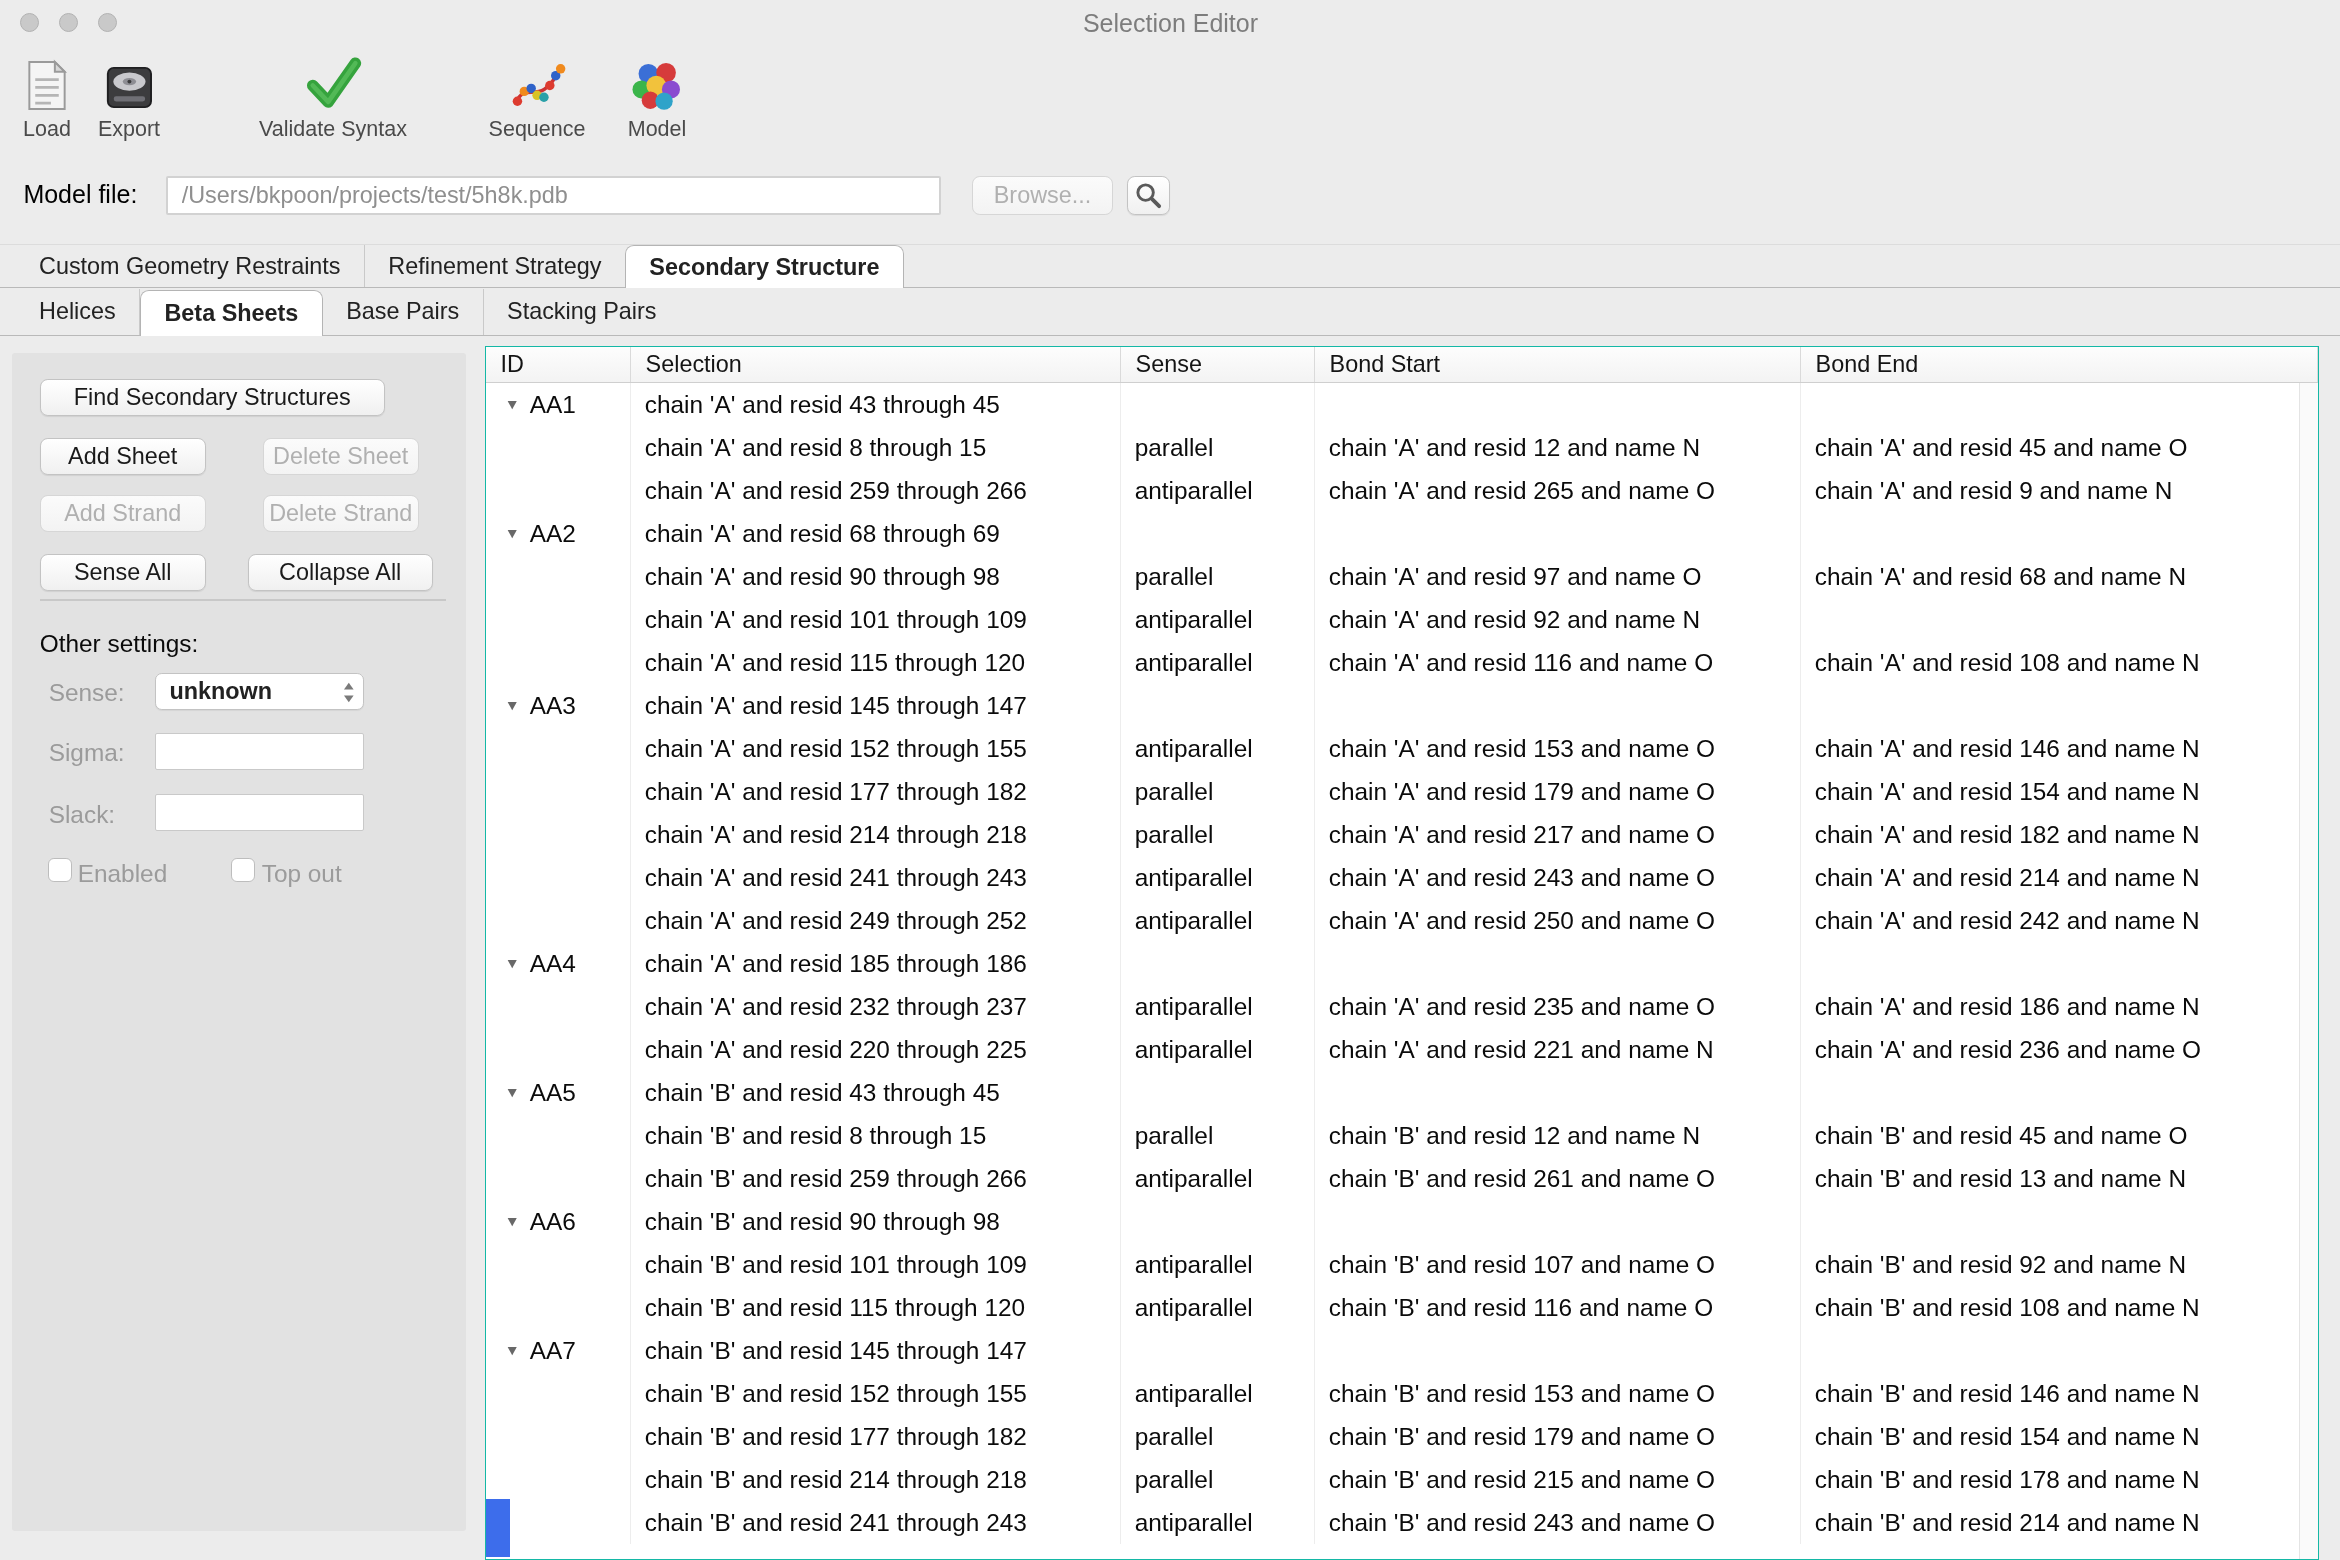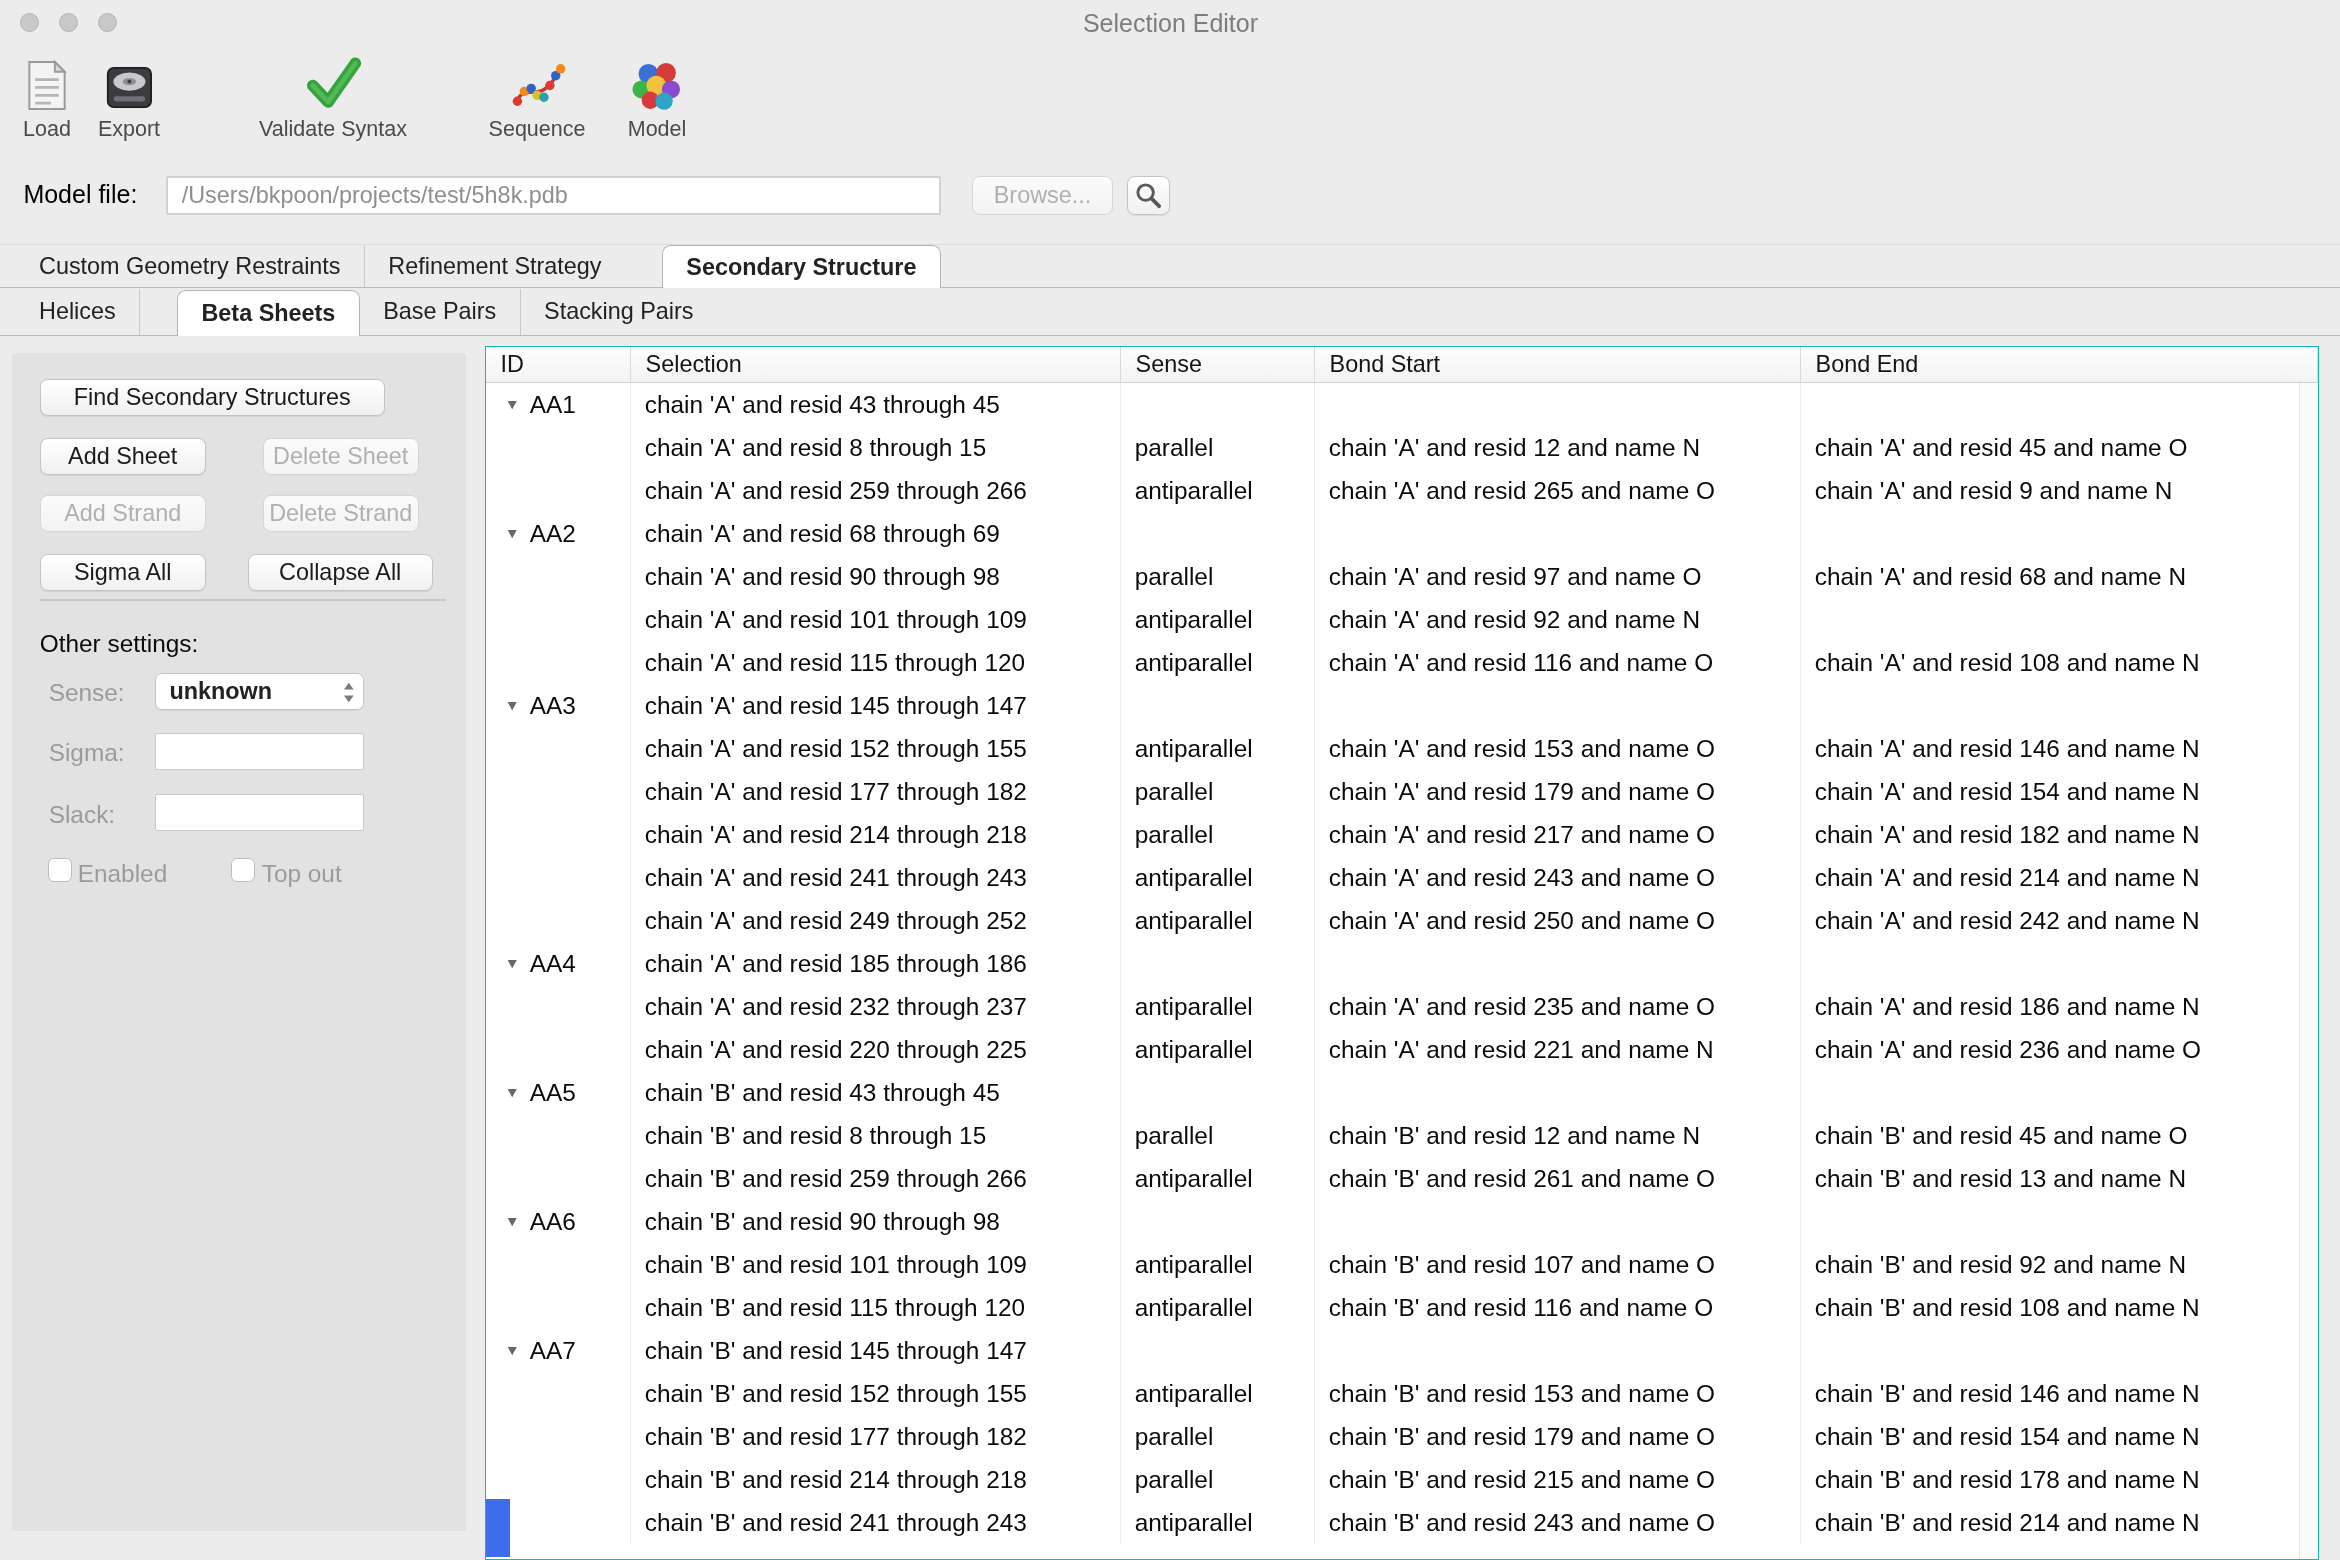--- a/index.html
+++ b/index.html
@@ -45,21 +45,21 @@
   
   .main-tabs { position:absolute; top:244px; left:0; right:0; height:44px; border-top:1px solid #dcdcdc;
     border-bottom:1px solid #b9b9b9; display:flex; padding-left:15.6px; }
   .sub-tabs { position:absolute; top:288px; left:0; right:0; height:48px; border-bottom:1px solid #b9b9b9;
     display:flex; padding-left:15.6px; align-items:flex-end; }
   .tab { font-size:23.4px; line-height:43px; padding:0 23.4px; color:#222; cursor:default; white-space:nowrap; }
   .sub-tabs .tab { line-height:45px; height:46px; }
   .tab.divided { border-right:1px solid #c9c9c9; }
   .tab.selected {
     background:#fff; border:1px solid #b4b4b4; border-bottom:none;
-    border-radius:8.8px 8.8px 0 0; font-weight:bold; margin-bottom:-1px;margin-left:37px;
+    border-radius:8.8px 8.8px 0 0; font-weight:bold; margin-bottom:-1px;
   }
 
   
   .sidebar { position:absolute; left:11.7px; top:353px; width:454px; height:1178px; background:#e2e2e2; border-radius:2.9px; }
   .sidebar .btn { position:absolute; height:37px; }
   .sep { position:absolute; left:28px; top:246px; width:406px; border-top:2px solid #c8c8c8; }
   .other-settings { position:absolute; left:28px; top:277px; font-size:24.4px; color:#0a0a0a; }
   .set-label { position:absolute; font-size:24.4px; color:#9b9b9b; }
   .combo { position:absolute; left:143px; width:209px; height:37px; background:#fff; border:1px solid #c3c3c3; border-radius:6.8px;
     font-size:23.4px; color:#222; display:flex; align-items:center; padding-left:13.7px; box-shadow:0 1px 1px rgba(0,0,0,.06);font-weight:bold; }
@@ -199,21 +199,21 @@
 
 <div class="sidebar">
   <button class="btn" style="left:28px; top:26px; width:345px;">Find Secondary Structures</button>
 
   <button class="btn" style="left:28px; top:85px; width:166px;">Add Sheet</button>
   <button class="btn disabled" style="left:251px; top:85px; width:156px;text-align:center;">Delete Sheet</button>
 
   <button class="btn disabled" style="left:28px; top:142px; width:166px;">Add Strand</button>
   <button class="btn disabled" style="left:251px; top:142px; width:156px;">Delete Strand</button>
 
-  <button class="btn" style="left:28px; top:201px; width:166px;">Sigma All</button>
+  <button class="btn" style="left:28px; top:201px; width:166px;">Sense All</button>
   <button class="btn" style="left:236px; top:201px; width:185px;">Collapse All</button>
 
   <div class="sep"></div>
 
   <div class="other-settings">Other settings:</div>
 
   <span class="set-label" style="left:37px; top:326px;">Sense:</span>
   <div class="combo" style="top:320px;">
     <span>unknown</span>
     <span class="stepper">

